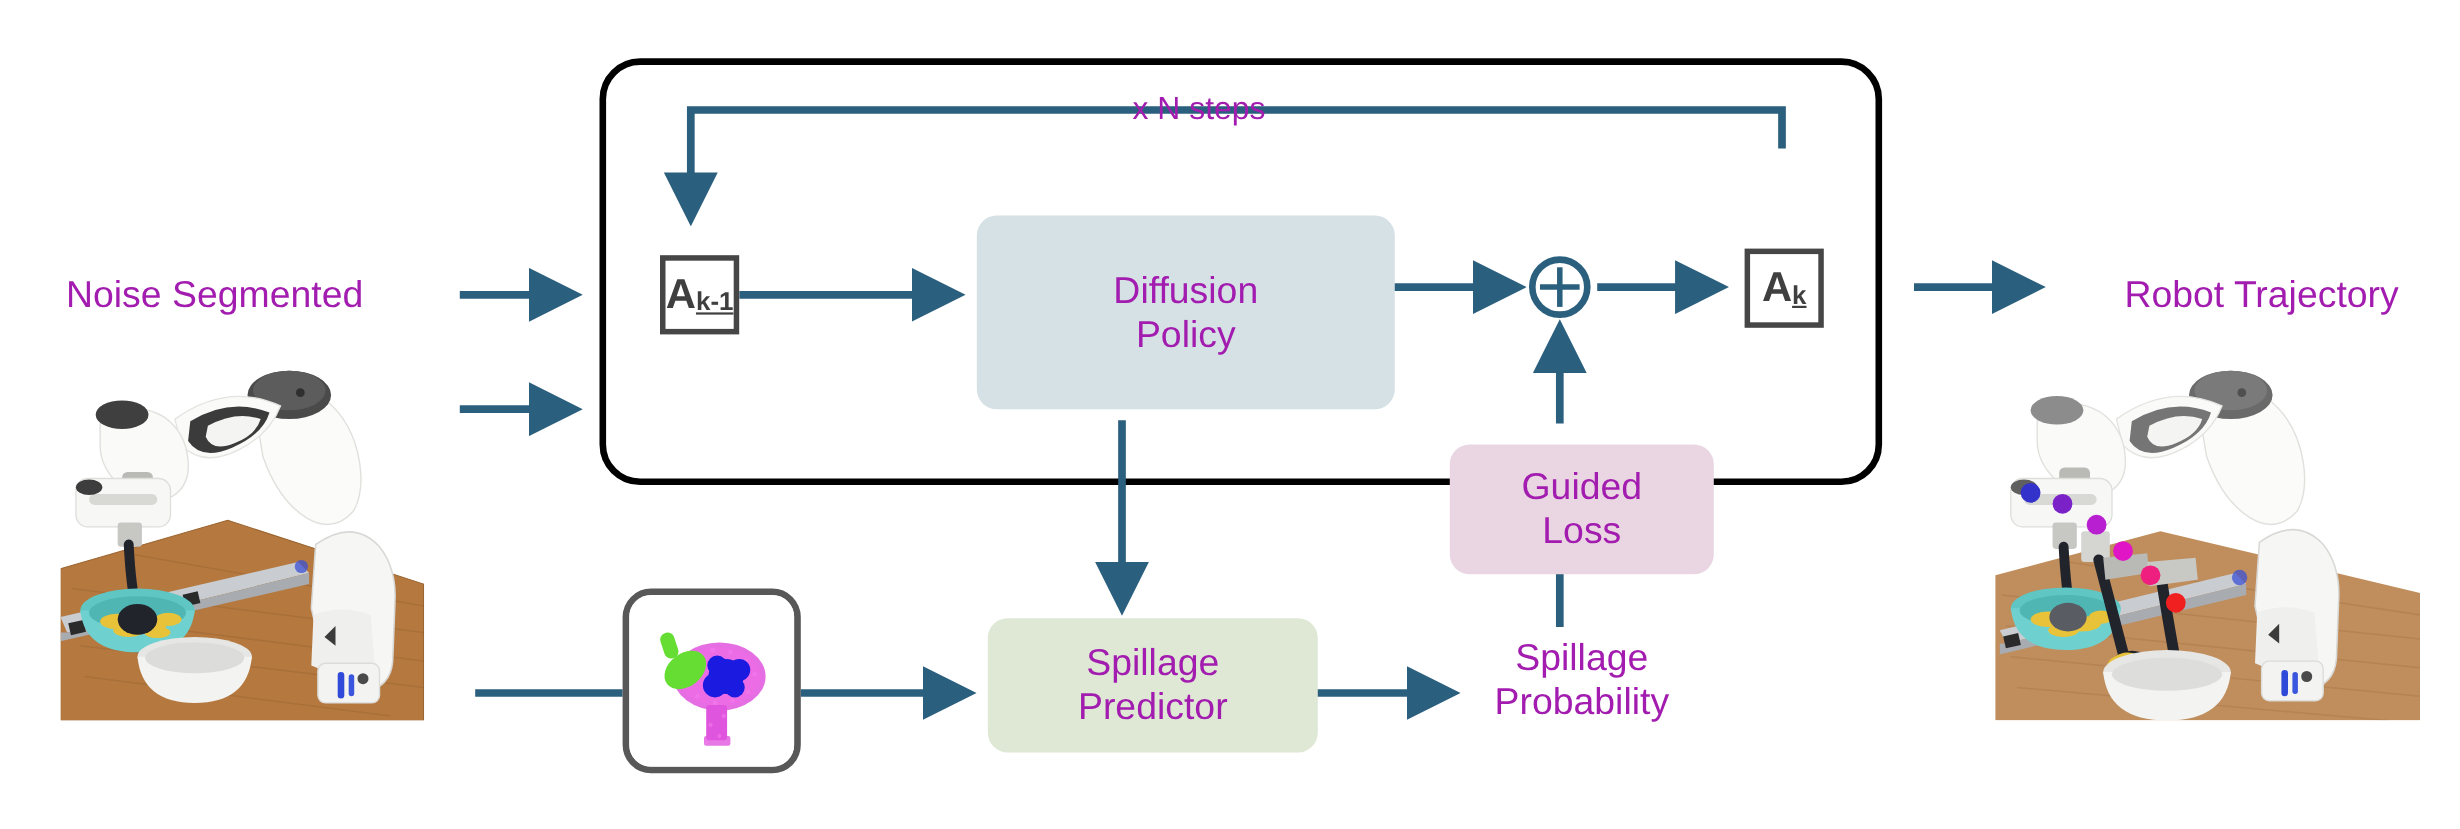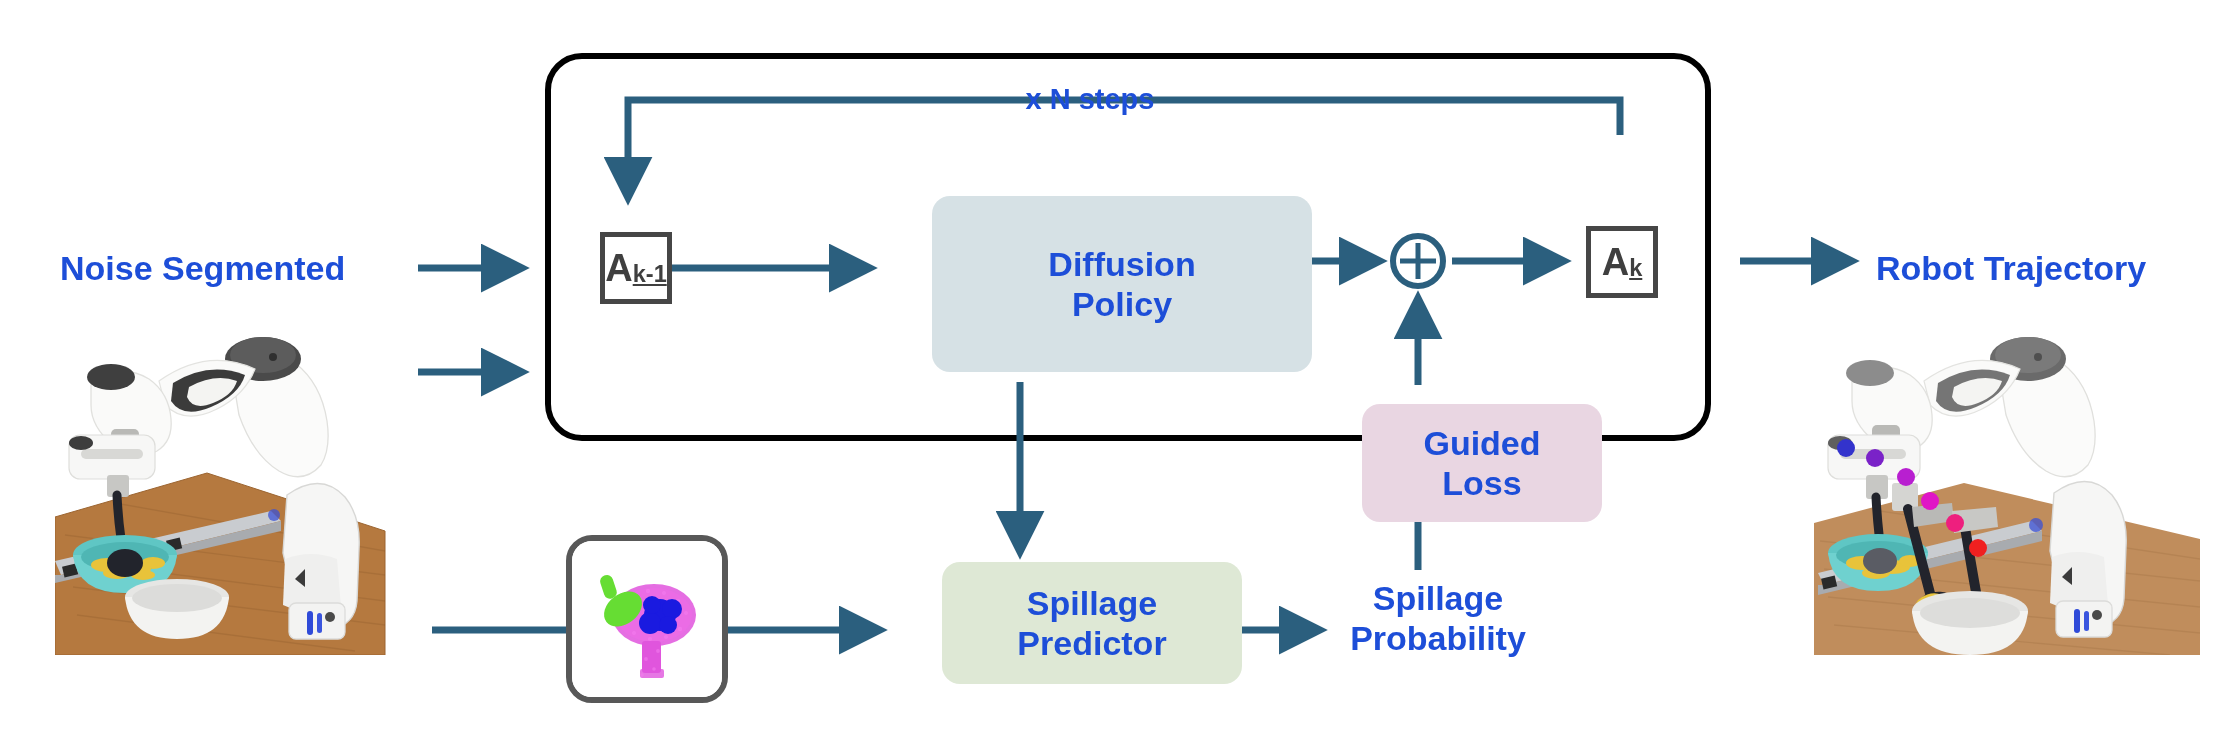--- a/index.html
+++ b/index.html
@@ -14,38 +14,37 @@
     position: relative;
     width: 2236px;
     height: 754px;
     background: #ffffff;
     overflow: hidden;
   }
   .abs { position: absolute; }
 
   
   .label {
-    color: #1d4ed8;
-    font-weight: bold;
+    color: #a21caf;
+    font-weight: normal;
     line-height: 1.18;
     text-align: center;
     white-space: pre-line;
   }
   .label-lg { font-size: 34px; }
   .label-md { font-size: 30px; }
   .label-box { font-size: 34px; }
 
   
   .proc-box {
     border-radius: 18px;
     display: flex;
     align-items: center;
     justify-content: center;
     box-sizing: border-box;
-    margin-left: 44px;
   }
   .proc-diffusion { background: #d6e1e5; }
   .proc-guided    { background: #e9d6e2; }
   .proc-spill     { background: #dee8d5; }
 
   
   .a-box {
     border: 5px solid #464646;
     background: #ffffff;
     box-sizing: border-box;
@@ -281,21 +280,21 @@
 
     <line x1="432" y1="630" x2="566" y2="630" stroke="#2b5f7e" stroke-width="7"></line>
 
     <line x1="728" y1="630" x2="878" y2="630" stroke="#2b5f7e" stroke-width="7" marker-end="url(#arrowhead)"></line>
 
     <line x1="1190" y1="630" x2="1318" y2="630" stroke="#2b5f7e" stroke-width="7" marker-end="url(#arrowhead)"></line>
   </svg>
 
   <div class="abs label label-lg" style="left:60px; top:248px; width:330px; text-align:left;">Noise Segmented</div>
 
-  <div class="abs label label-lg" style="left:1876px; top:248px; width:360px; text-align:left;">Robot Trajectory</div>
+  <div class="abs label label-lg" style="left:1876px; top:248px; width:360px; text-align:center;">Robot Trajectory</div>
 
   <div class="abs label" style="left:940px; top:82px; width:300px; font-size:29px;">x N steps</div>
 
   <div class="abs a-box" style="left:600px; top:232px; width:72px; height:72px;">
     <span>A</span>
       <sub>k-1</sub>
   </div>
 
   <div class="abs a-box" style="left:1586px; top:226px; width:72px; height:72px;">
     <span>A</span>

